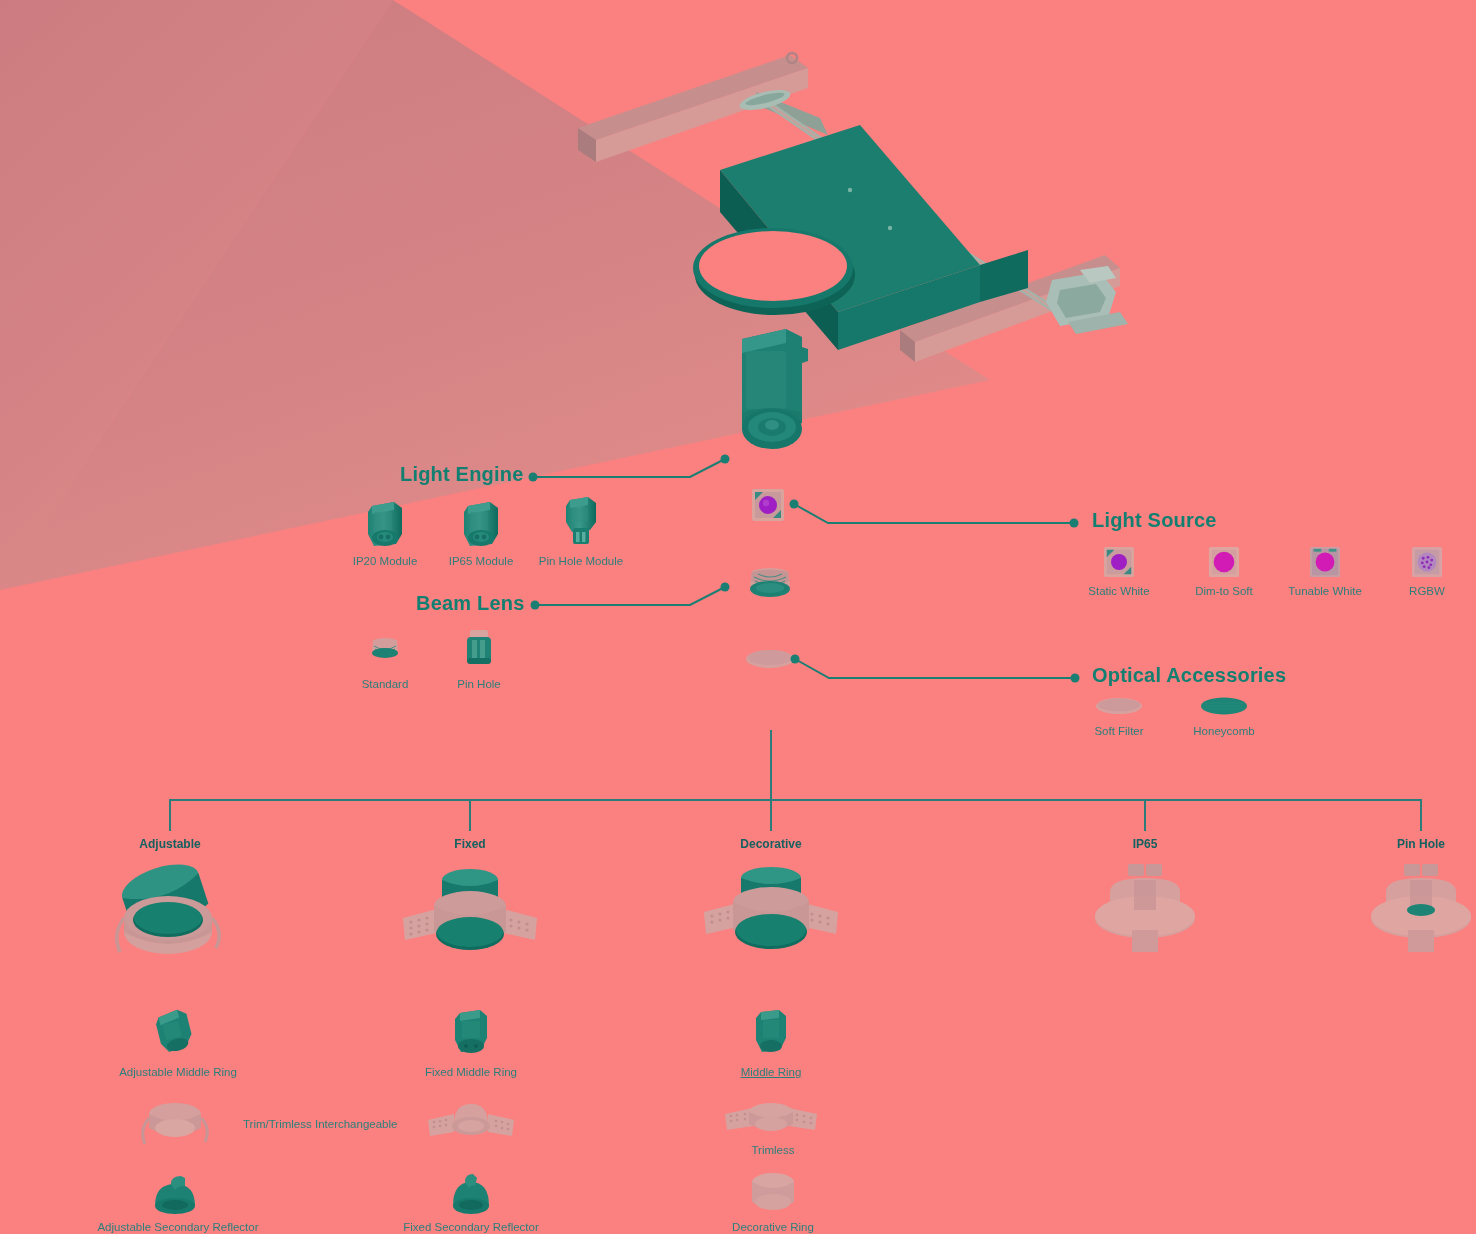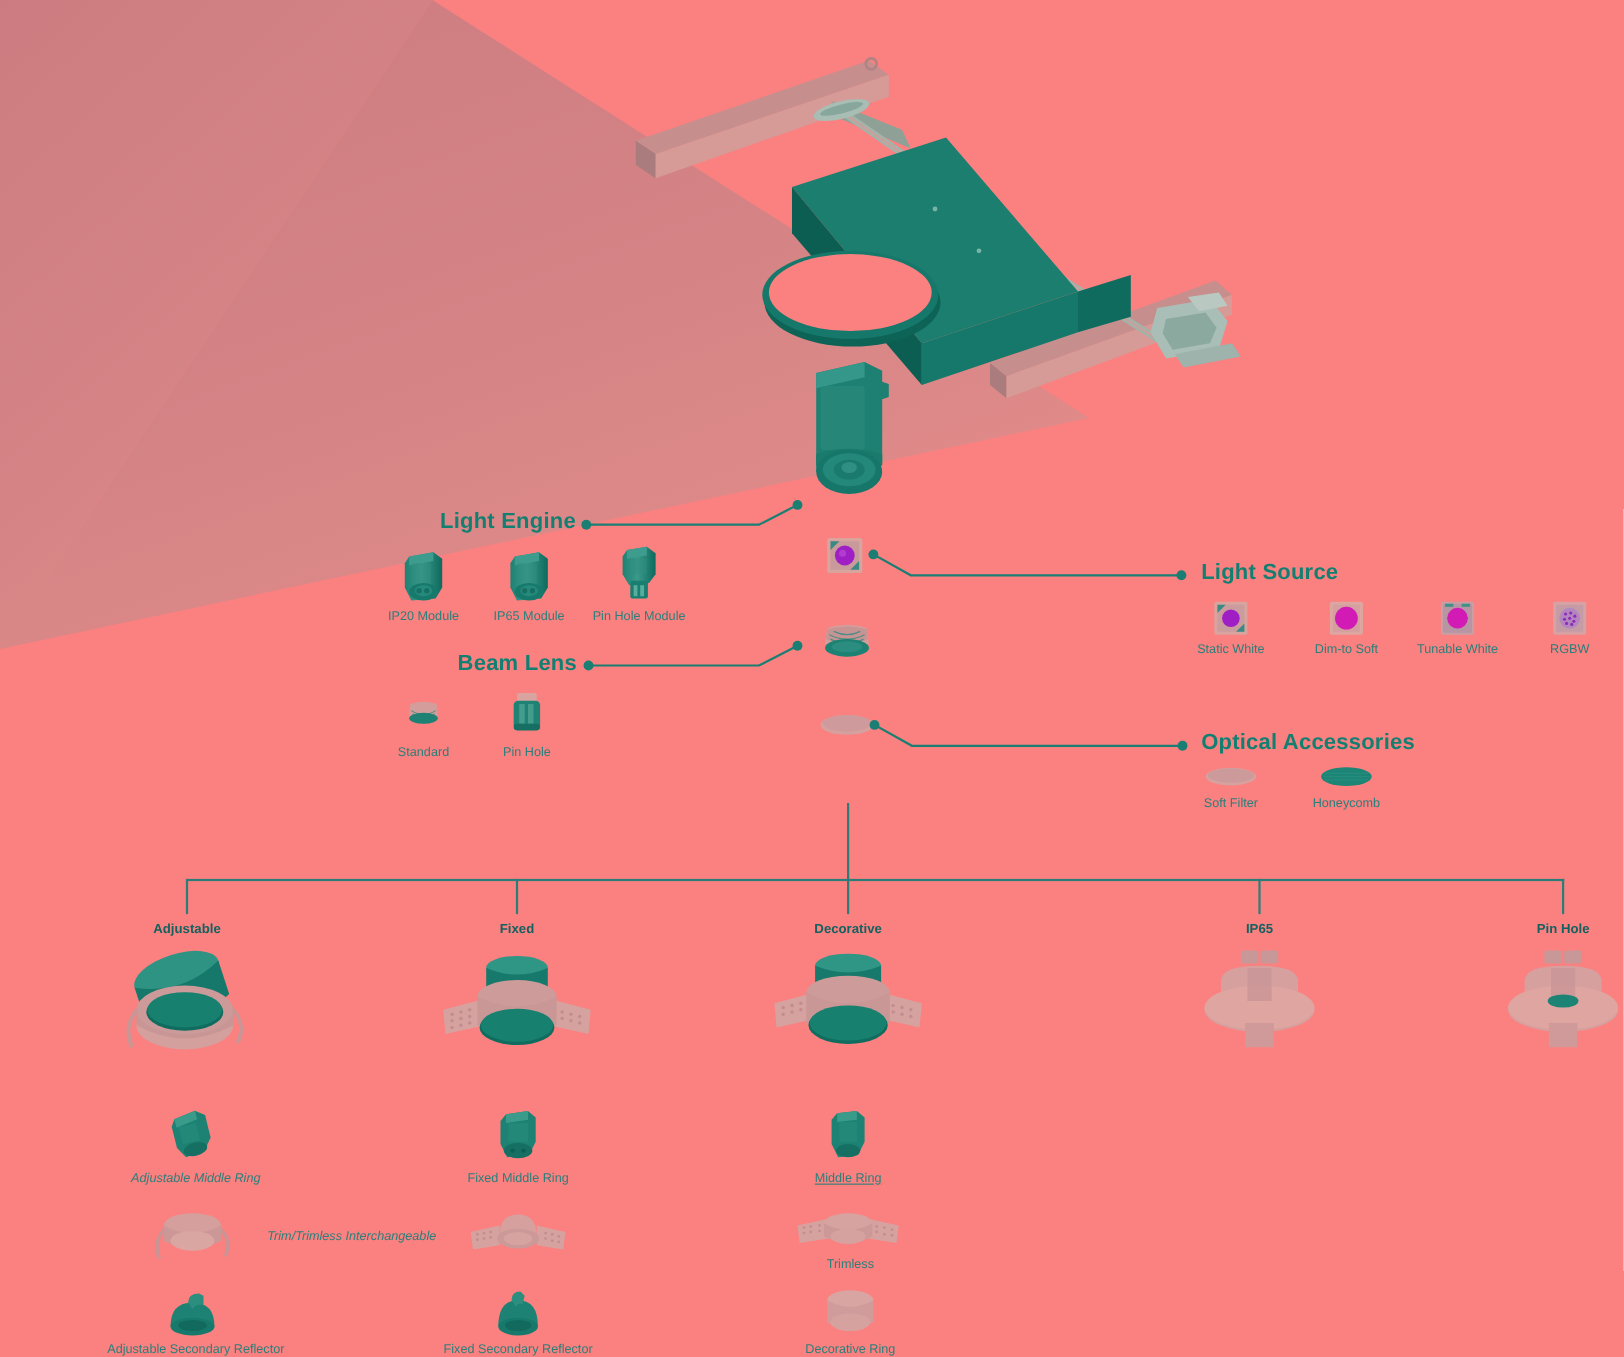--- a/index.html
+++ b/index.html
@@ -68,21 +68,20 @@
 
   
   .part { position: absolute; transform: translateX(-50%); }
   .part svg { display: block; }
 
   .caption-left {
     position: absolute;
     color: #2b7f7a;
     font-size: 11.5px;
     white-space: nowrap;
-    font-style: italic;
   }
 </style>
 </head>
 <body>
 
 <div id="stage">
 
   <svg class="beam-wedge" width="1476" height="1234" viewBox="0 0 1476 1234">
     <defs>
       <linearGradient id="wedgeGrad" x1="0" y1="0" x2="0.6" y2="1">
@@ -484,21 +483,21 @@
   <div class="part" style="left:175px; top:1008px;">
     <svg width="52" height="52" viewBox="0 0 52 52">
       <g transform="rotate(-14 26 26)">
         <polygon points="14,6 34,3 42,9 42,30 34,40 16,42 10,32 10,12" fill="#1d8273"></polygon>
         <polygon points="14,6 34,3 34,11 14,14" fill="#3a9b8b"></polygon>
         <rect x="16" y="14" width="16" height="16" fill="#2c8e7f" opacity="0.5"></rect>
         <ellipse cx="26" cy="37" rx="11" ry="6" fill="#156f62"></ellipse>
       </g>
     </svg>
   </div>
-  <div class="caption" style="left:178px; top:1066px;font-style:italic;">Adjustable Middle Ring</div>
+  <div class="caption" style="left:178px; top:1066px;">Adjustable Middle Ring</div>
 
   <div class="part" style="left:471px; top:1008px;">
     <svg width="48" height="52" viewBox="0 0 48 52">
       <polygon points="13,5 33,2 40,8 40,30 34,42 14,44 8,32 8,11" fill="#1d8273"></polygon>
       <polygon points="13,5 33,2 33,10 13,13" fill="#3a9b8b"></polygon>
       <rect x="15" y="13" width="18" height="17" fill="#2c8e7f" opacity="0.5"></rect>
       <ellipse cx="24" cy="38" rx="13" ry="7" fill="#156f62"></ellipse>
       <circle cx="19" cy="38" r="2" fill="#0f6054"></circle>
       <circle cx="29" cy="38" r="2" fill="#0f6054"></circle>
     </svg>

